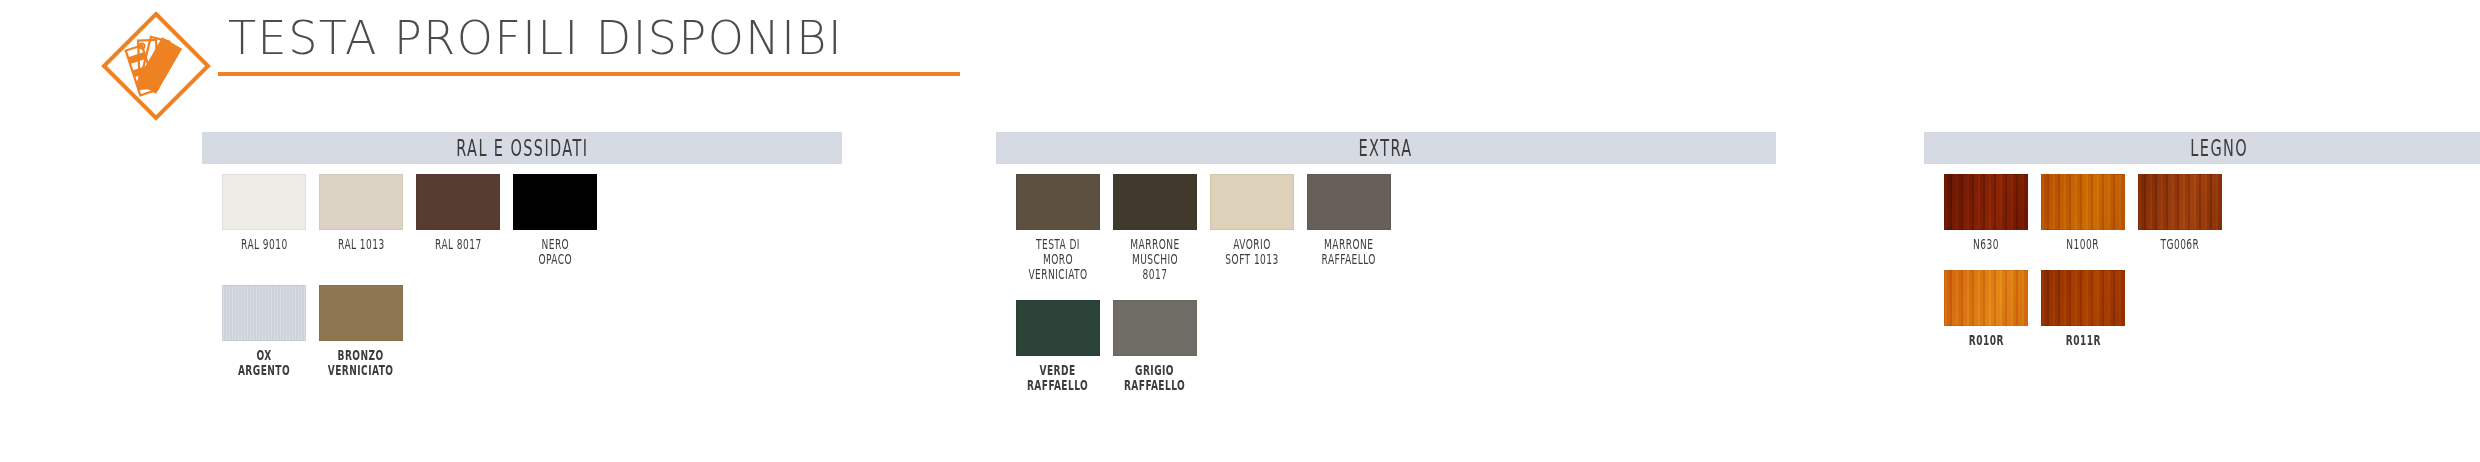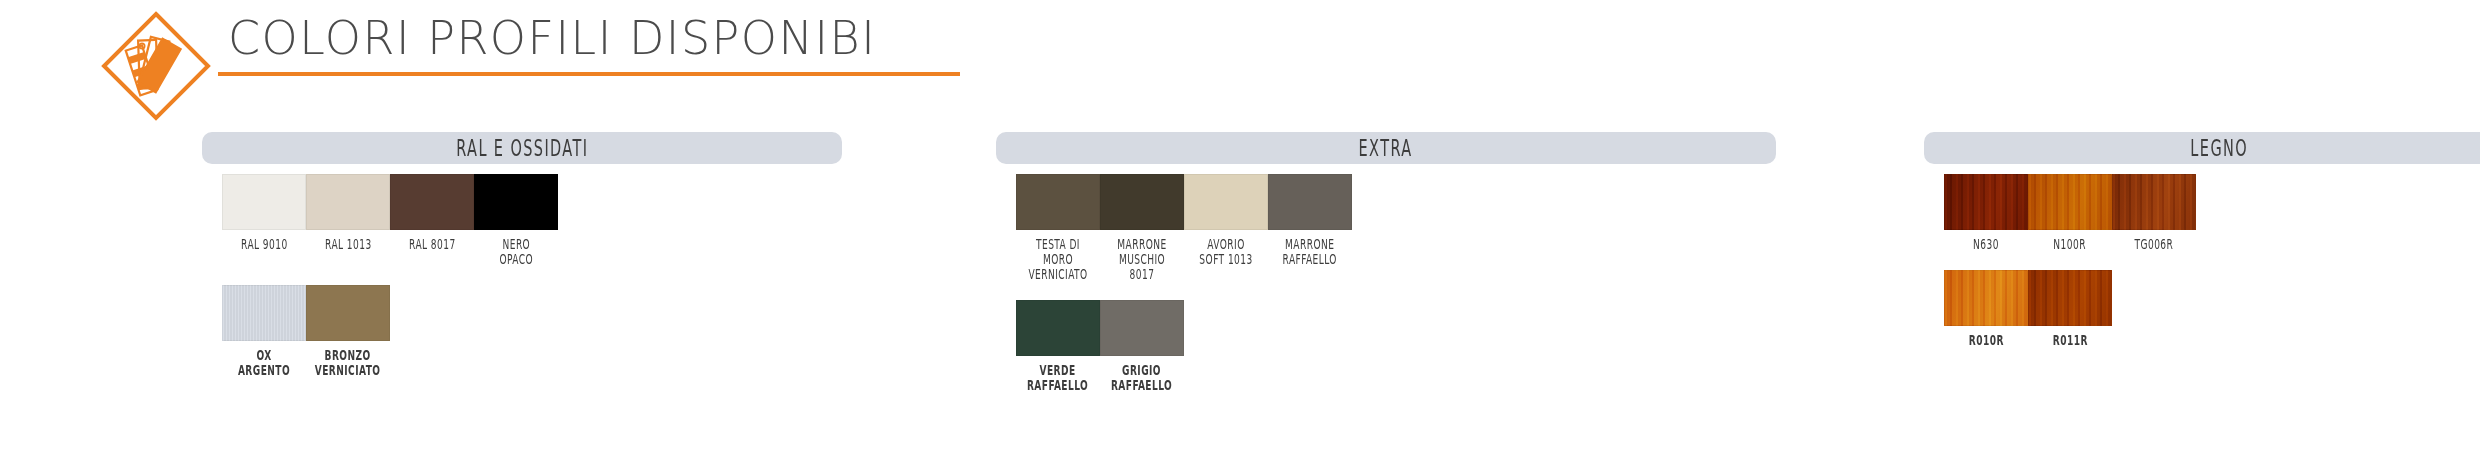--- a/index.html
+++ b/index.html
@@ -62,33 +62,33 @@
   .group {
     position: absolute;
     top: 0;
   }
   .group-header {
     height: 32px;
     background: #d6dae2;
     display: flex;
     align-items: center;
     justify-content: center;
-    border-radius: 10px;
   }
   .group-header-label {
     font-family: "DejaVu Sans Condensed", "Liberation Sans Narrow", "Liberation Sans", sans-serif;
     font-size: 23px;
     letter-spacing: 2px;
     color: #3c3c3c;
     transform: scaleX(0.70);
     white-space: nowrap;
   }
 
   .row {
     display: flex;
+    gap: 13px;
     padding-left: 20px;
     margin-top: 10px;
   }
   .row.second { margin-top: 18px; font-weight: bold; }
 
   .cell {
     width: 84px;
     display: flex;
     flex-direction: column;
     align-items: center;
@@ -136,21 +136,21 @@
       <g transform="rotate(14 58 58)">
         <rect x="46" y="31" width="19" height="49" fill="none" stroke="#ee8122" stroke-width="2.2"></rect>
       </g>
       <g transform="rotate(30 58 58)">
         <rect x="50" y="31" width="21" height="50" fill="#ee8122" stroke="#ee8122" stroke-width="2"></rect>
       </g>
       <circle cx="44" cy="38" r="2.6" fill="none" stroke="#ee8122" stroke-width="1.8"></circle>
     </svg>
   </div>
 
-  <div class="title-text">COLORI PROFILI DISPONIBI</div>
+  <div class="title-text">TESTA PROFILI DISPONIBI</div>
   <div class="title-rule"></div>
 </div>
 
 <div class="groups">
 
   <section class="group" id="group-ral">
     <div class="group-header">
       <span class="group-header-label">RAL E OSSIDATI</span>
     </div>
     <div class="row">

